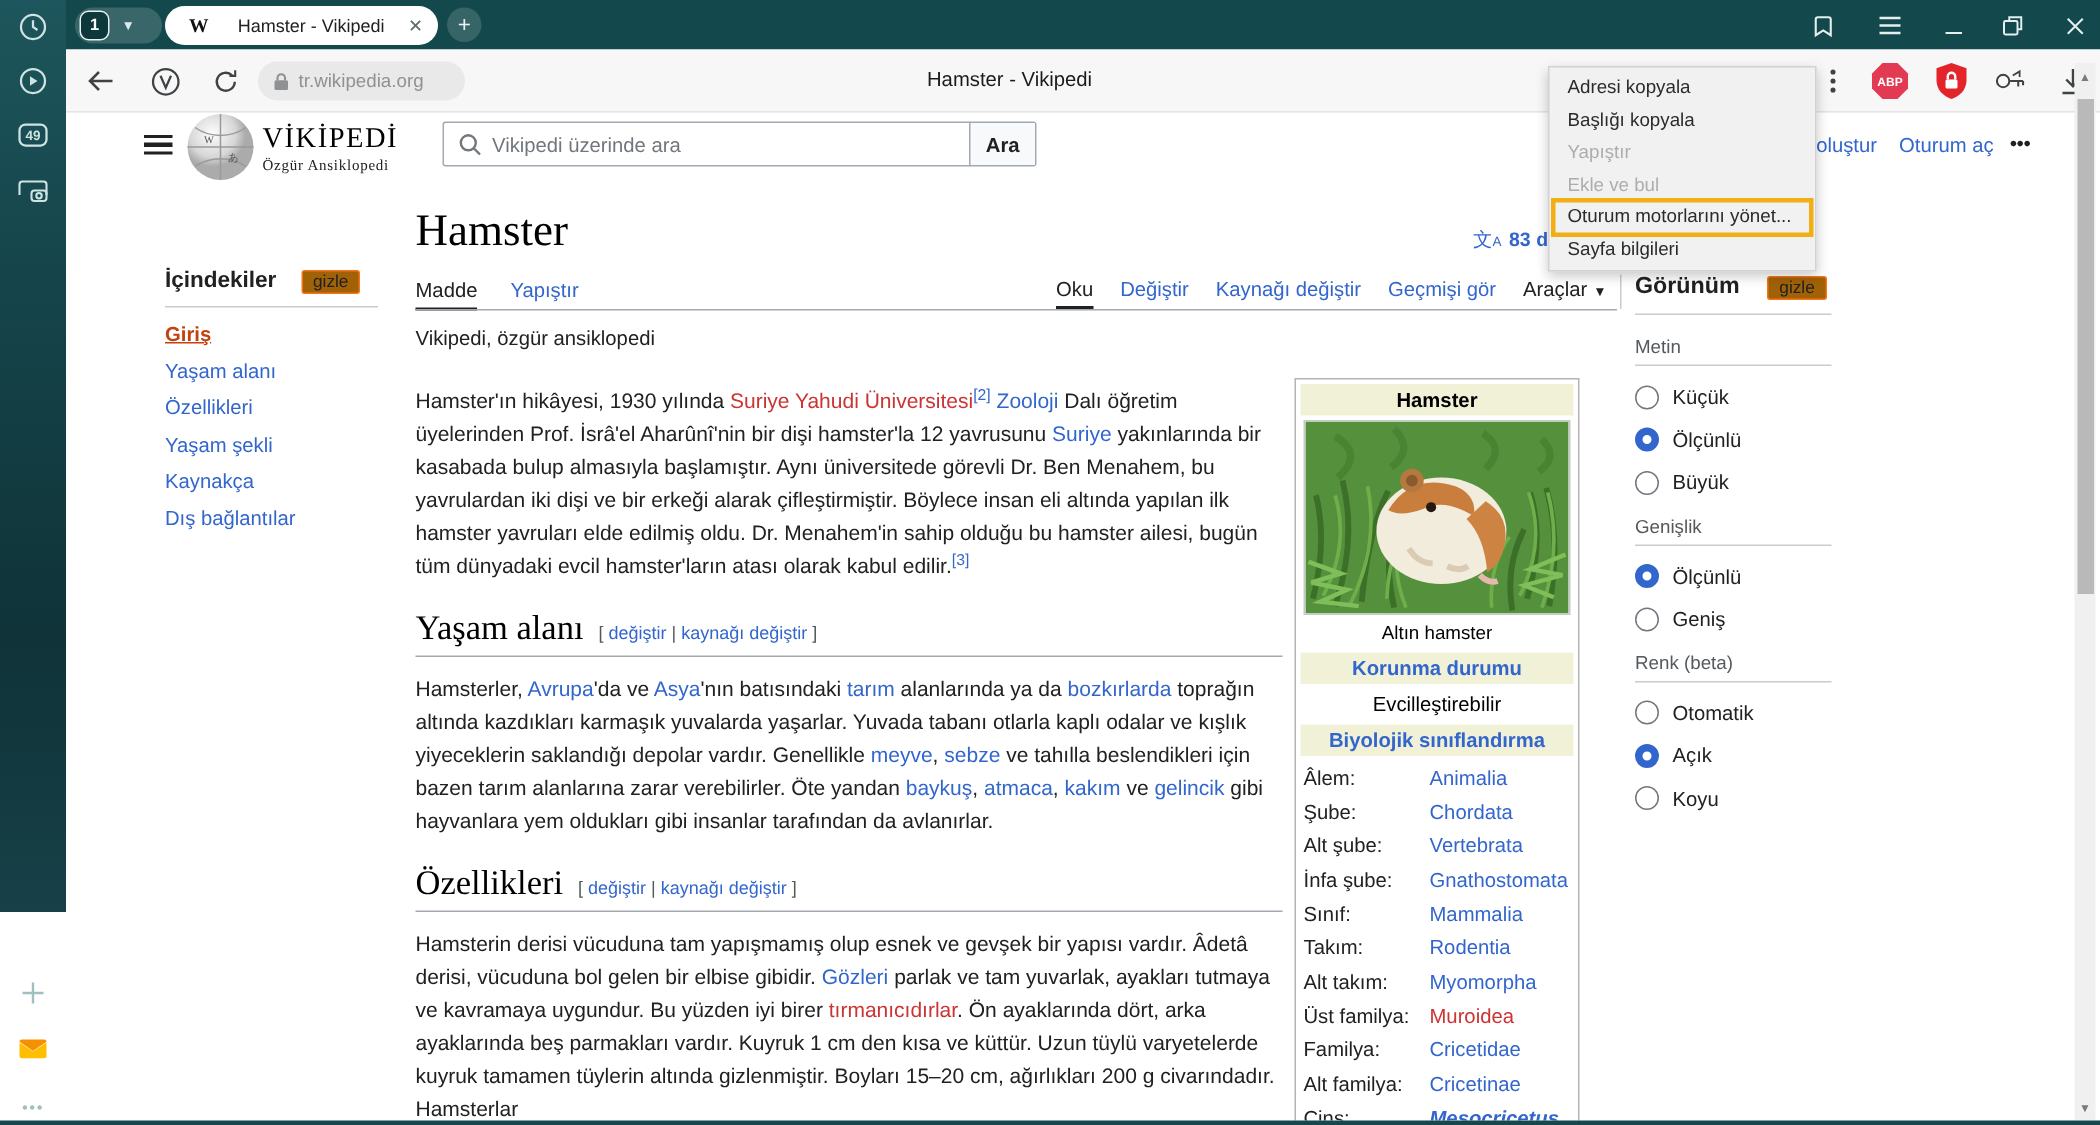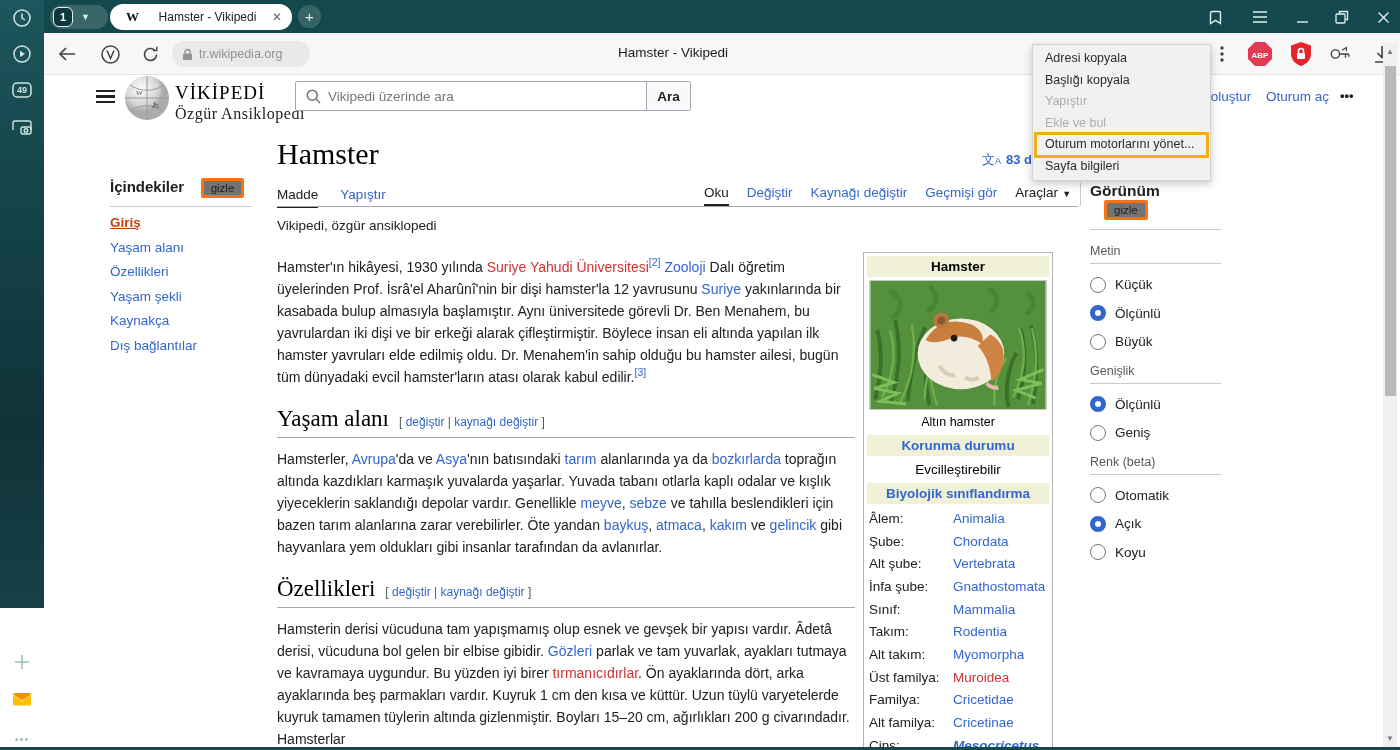--- a/index.html
+++ b/index.html
@@ -34,25 +34,25 @@
   .ctx-item.hl::after { content:""; position:absolute; left:1px; right:1px; top:-2px; bottom:-2px; border:3px solid #f2af13; pointer-events:none; }
 
   
   #page { position:absolute; left:44px; top:75px; width:1356px; height:672px; background:#fff; overflow:hidden; }
   .abs { position:absolute; }
   a.lk, span.lk { color:#3366cc; text-decoration:none; }
   span.rd { color:#cc3333; }
   span.b { font-weight:bold; }
   span.it { font-style:italic; }
   span.sup { vertical-align:super; font-size:10.5px; line-height:0; color:#3366cc; }
-  .gizle { display:inline-block; background:#737373; border:3px solid #f97316; border-radius:2px; font-size:11.5px; color:#202122; padding:1px 7px; }
+  .gizle { display:inline-block; background:#a16207; border:1px solid #f97316; border-radius:2px; font-size:11.5px; color:#202122; padding:1px 7px; }
 
   #wp-burger span { display:block; width:19px; height:2.2px; background:#202122; margin:3.6px 0; }
   #wordmark { font-family:"Liberation Serif",serif; font-size:19px; letter-spacing:1px; color:#000; }
-  #wordsub { font-family:"Liberation Serif",serif; font-size:16px; color:#202122; letter-spacing:.5px; margin-top:1px; }
+  #wordsub { font-family:"Liberation Serif",serif; font-size:10px; color:#202122; letter-spacing:.5px; margin-top:1px; }
   #searchbox { display:flex; align-items:center; width:396px; height:30px; border:1px solid #a2a9b1; border-radius:2px; background:#fff; }
   #searchbox input { flex:1; border:0; outline:none; font-size:13.5px; color:#202122; background:transparent; }
   #searchbox input::placeholder { color:#72777d; }
   #ara-btn { width:44px; height:28px; border-left:1px solid #a2a9b1; background:#f8f9fa; font-weight:bold; font-size:13.5px; color:#202122; display:flex; align-items:center; justify-content:center; }
   .hdr-link { font-size:13.5px; color:#3366cc; white-space:nowrap; }
 
   #toc-title { font-weight:bold; font-size:15px; color:#202122; }
   #toc-list { list-style:none; margin-top:14px; }
   #toc-list li { font-size:13.5px; margin-bottom:9.5px; }
   #toc-list li.act { color:#c2410c; font-weight:bold;text-decoration:underline; }

